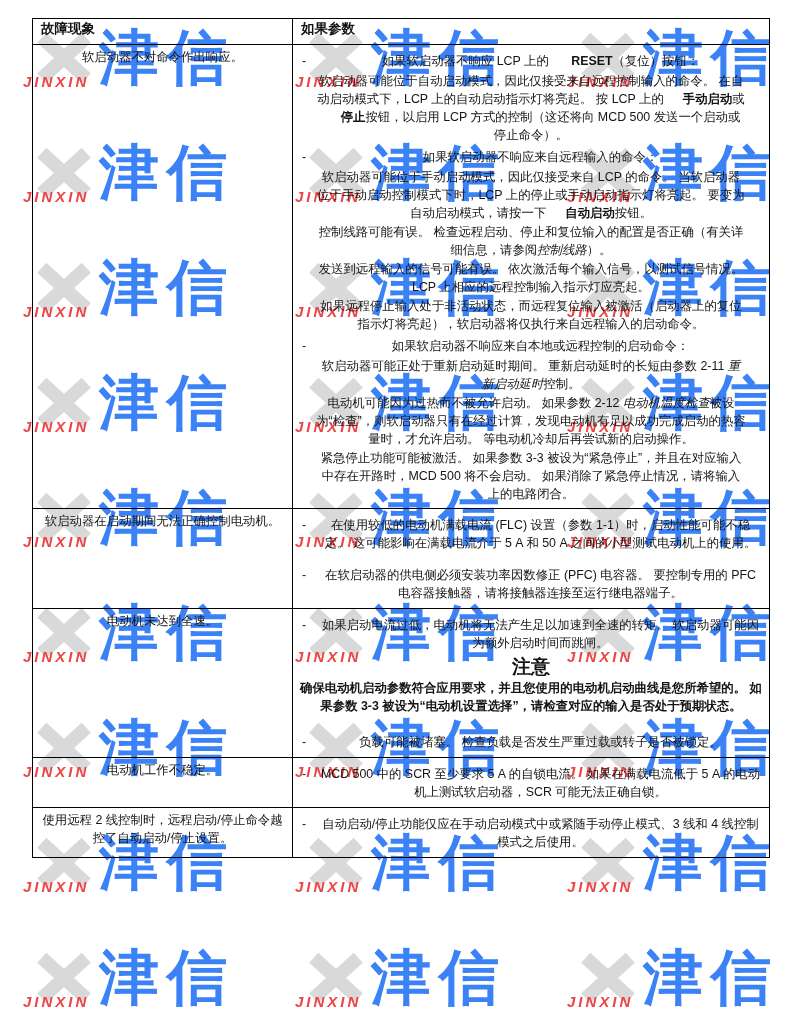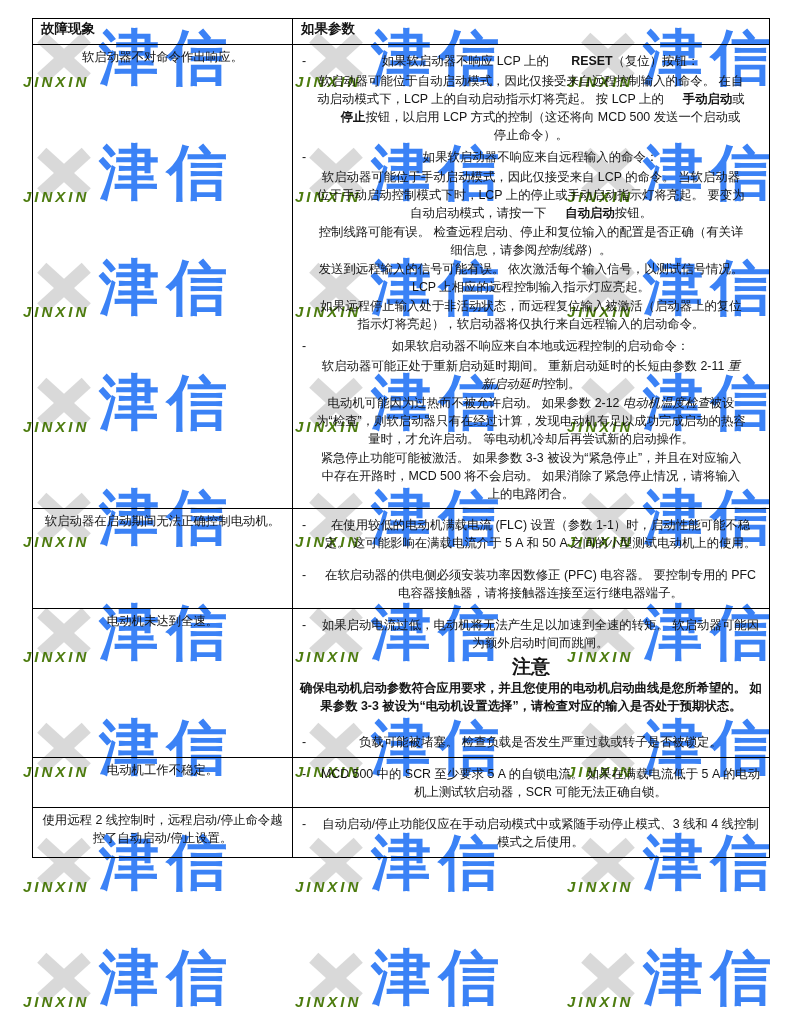--- a/index.html
+++ b/index.html
@@ -9,21 +9,21 @@
     color:#141414;
   }
   .page{position:relative;width:800px;height:1016px;overflow:hidden;background:#fff;}
 
   
   .wm-layer{position:absolute;inset:0;z-index:0;pointer-events:none;}
   .wm-tile{position:absolute;display:flex;align-items:center;white-space:nowrap;}
   .wm-logo{width:58px;height:58px;flex:0 0 auto;margin-right:6px;}
   .wm-cn{font-size:60px;font-weight:bold;color:#3b82f6;letter-spacing:8px;line-height:60px;}
   .wm-en{position:absolute;left:-12px;bottom:-2px;font-style:italic;font-weight:bold;
-         font-size:15px;letter-spacing:3px;color:#4d7c0f;}
+         font-size:15px;letter-spacing:3px;color:#ef4444;}
 
   
   table.tbl{
     position:absolute;left:32px;top:18px;width:738px;z-index:1;
     border-collapse:collapse;table-layout:fixed;background:transparent;
   }
   col.c1{width:260px;}
   th,td{border:1.6px solid #000;vertical-align:top;text-align:left;background:transparent;}
   th{font-size:13.5px;padding:1px 8px 6px;font-weight:bold;}
   td{font-size:12.4px;line-height:18px;padding:3px 7px 4px;text-align:center;}

